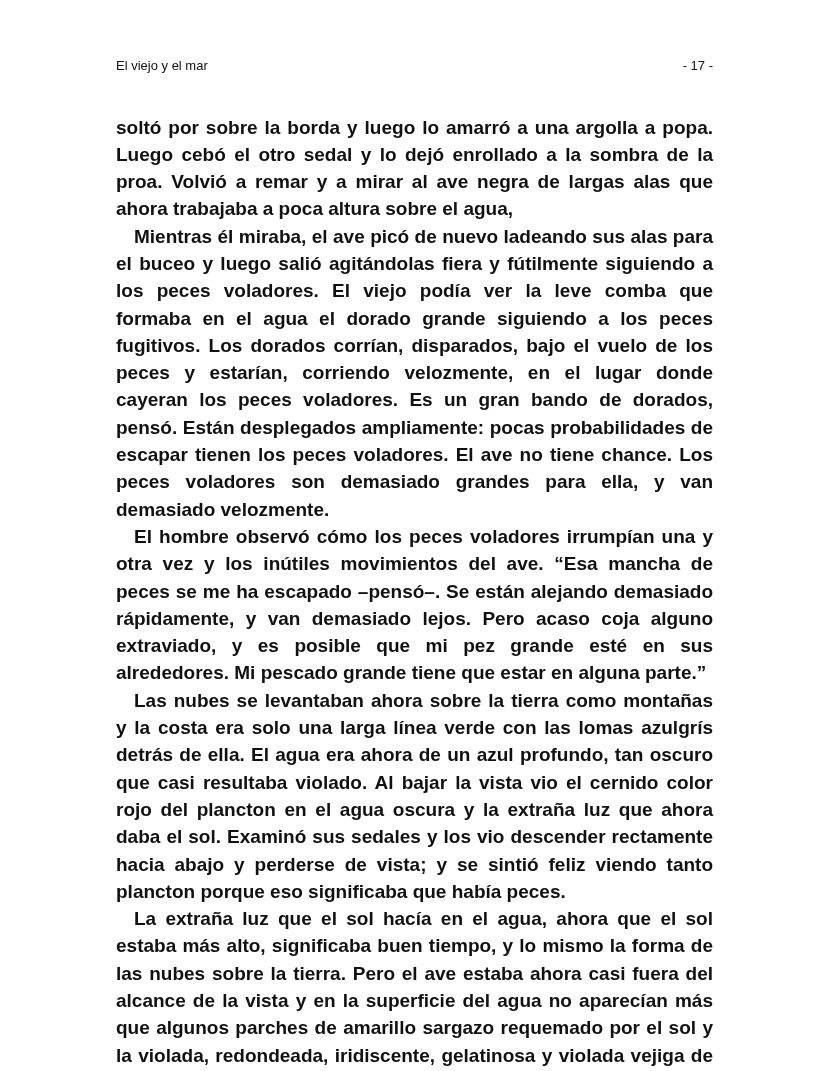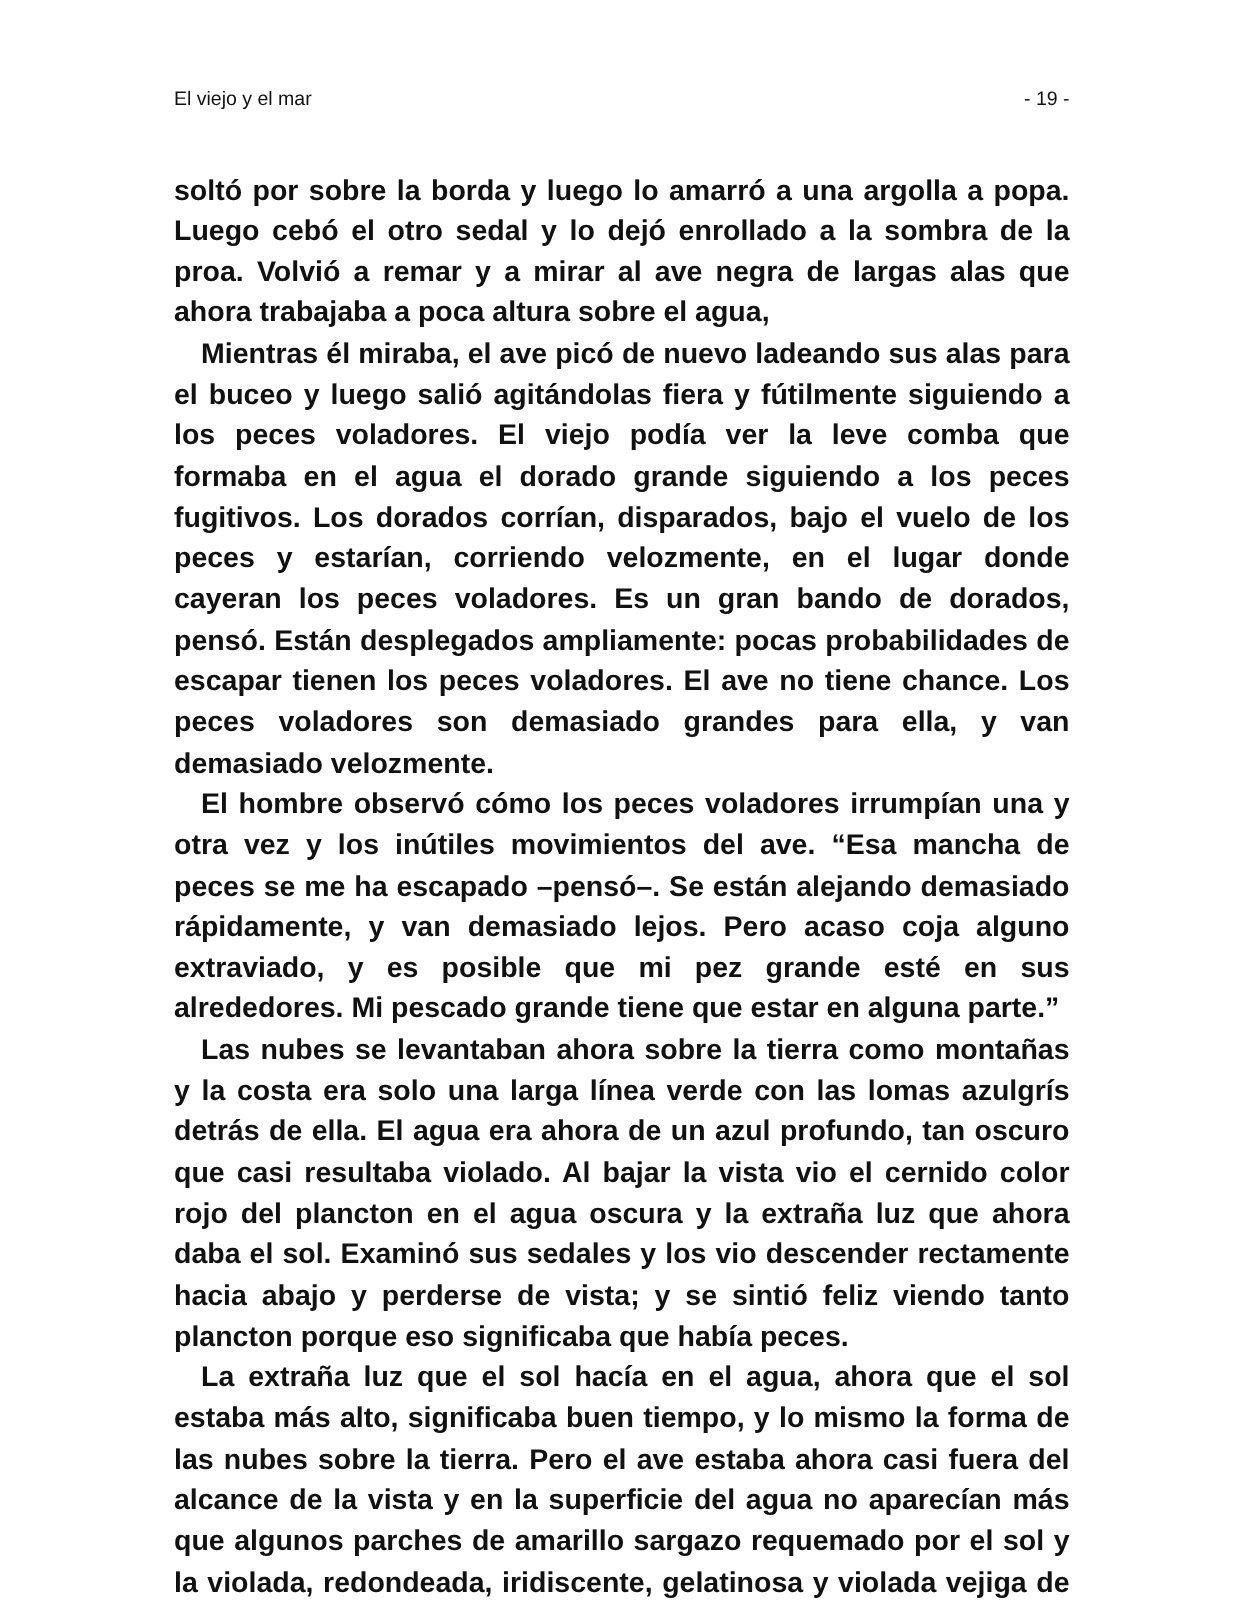--- a/index.html
+++ b/index.html
@@ -59,21 +59,21 @@
   }
   em { font-style: italic; }
 </style>
 </head>
 <body>
 
 <div class="page">
 
   <div class="running-header">
     <span class="title">El viejo y el mar</span>
-    <span class="page-num">- 19 -</span>
+    <span class="page-num">- 17 -</span>
   </div>
 
   <div class="body-text">
     <p class="continuation">soltó por sobre la borda y luego lo amarró a una argolla a popa. Luego cebó el otro sedal y lo dejó enrollado a la sombra de la proa. Volvió a remar y a mirar al ave negra de largas alas que ahora trabajaba a poca altura sobre el agua,</p>
     <p>Mientras él miraba, el ave picó de nuevo ladeando sus alas para el buceo y luego salió agitándolas fiera y fútilmente siguiendo a los peces voladores. El viejo podía ver la leve comba que formaba en el agua el dorado grande siguiendo a los peces fugitivos. Los dorados corrían, disparados, bajo el vuelo de los peces y estarían, corriendo velozmente, en el lugar donde cayeran los peces voladores. Es un gran bando de dorados, pensó. Están desplegados ampliamente: pocas probabilidades de escapar tienen los peces voladores. El ave no tiene chance. Los peces voladores son demasiado grandes para ella, y van demasiado velozmente.</p>
     <p>El hombre observó cómo los peces voladores irrumpían una y otra vez y los inútiles movimientos del ave. “Esa mancha de peces se me ha escapado –pensó–. Se están alejando demasiado rápidamente, y van demasiado lejos. Pero acaso coja alguno extraviado, y es posible que mi pez grande esté en sus alrededores. Mi pescado grande tiene que estar en alguna parte.”</p>
     <p>Las nubes se levantaban ahora sobre la tierra como montañas y la costa era solo una larga línea verde con las lomas azulgrís detrás de ella. El agua era ahora de un azul profundo, tan oscuro que casi resultaba violado. Al bajar la vista vio el cernido color rojo del plancton en el agua oscura y la extraña luz que ahora daba el sol. Examinó sus sedales y los vio descender rectamente hacia abajo y perderse de vista; y se sintió feliz viendo tanto plancton porque eso significaba que había peces.</p>
     <p>La extraña luz que el sol hacía en el agua, ahora que el sol estaba más alto, significaba buen tiempo, y lo mismo la forma de las nubes sobre la tierra. Pero el ave estaba ahora casi fuera del alcance de la vista y en la superficie del agua no aparecían más que algunos parches de amarillo sargazo requemado por el sol y la violada, redondeada, iridiscente, gelatinosa y violada vejiga de una medusa flotando a corta distancia del bote. Flotaba alegremente como una burbuja con sus largos y mortíferos filamentos purpurinos a remolque por espacio de una yarda.</p>
     <p><span>–</span><em>Agua mala</em><span> –dijo el hombre. Puta.</span></p>
   </div>

